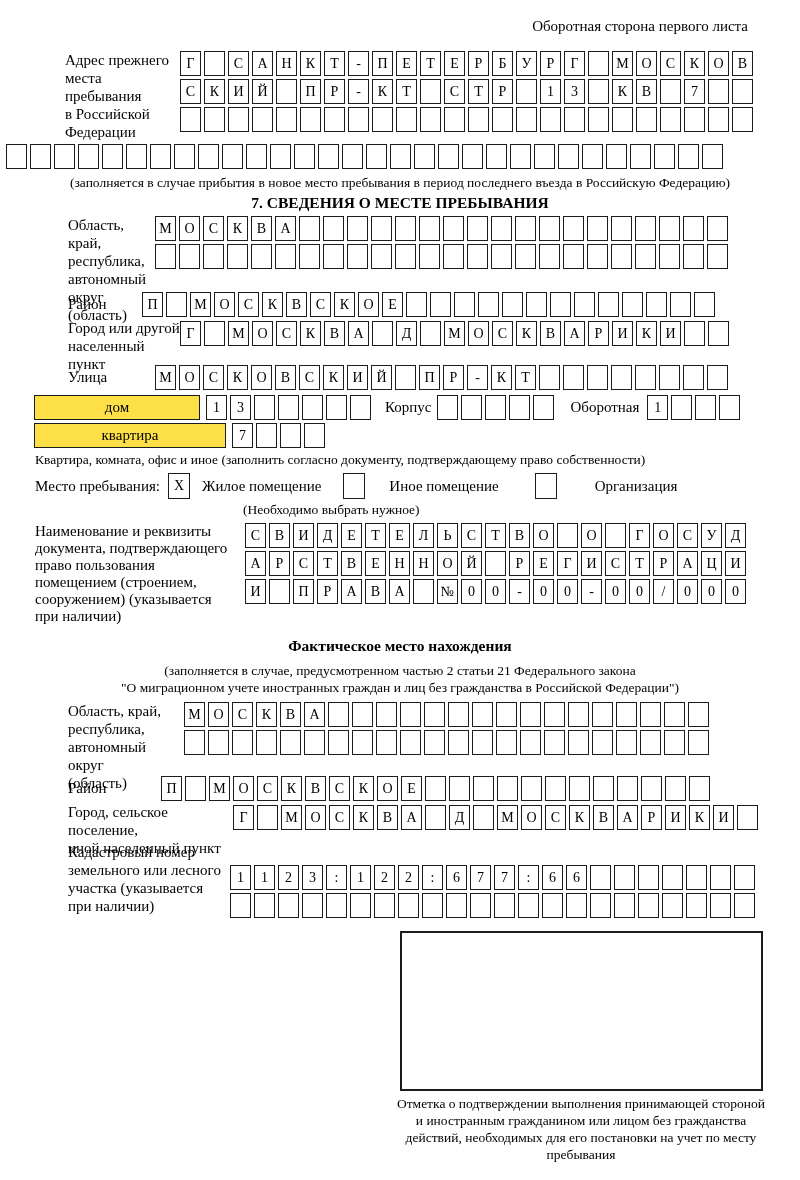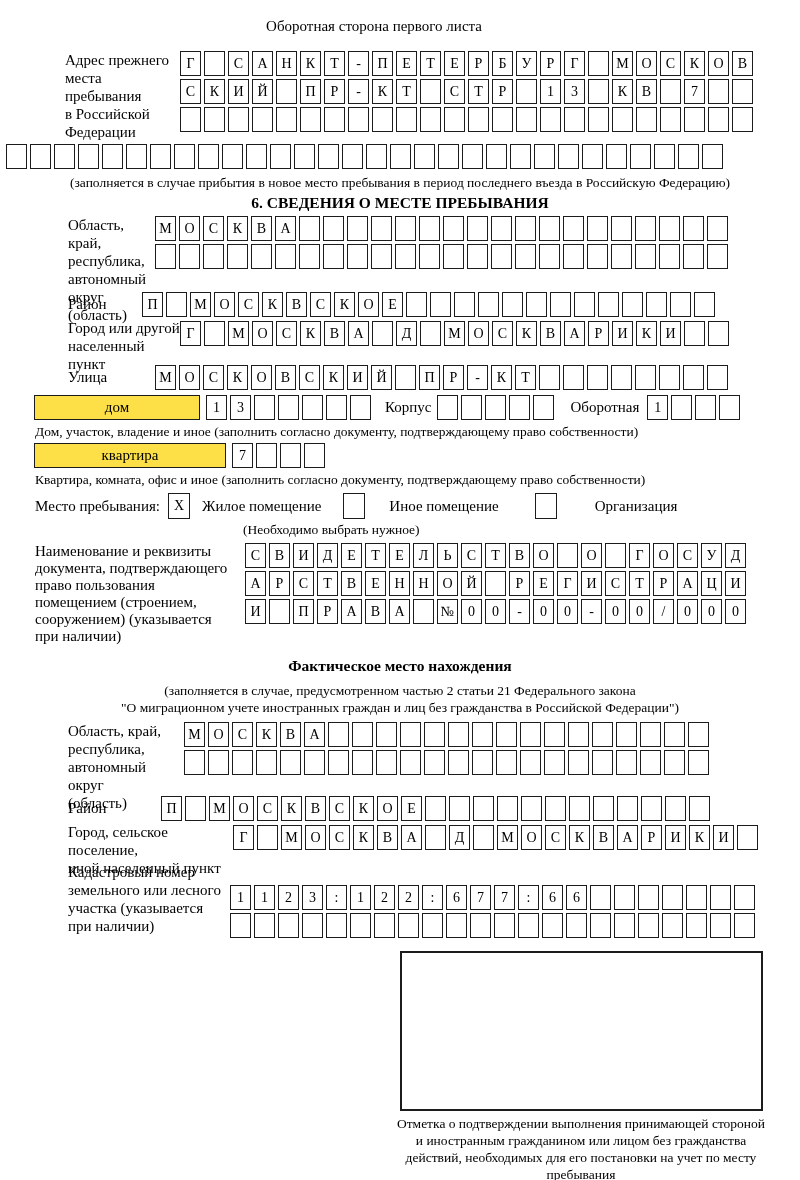--- a/index.html
+++ b/index.html
@@ -1,20 +1,20 @@
 <!DOCTYPE html>
 <html><head>
 <meta charset="utf-8">
 <style>
   html,body{margin:0;padding:0;background:#fff;}
   .page{
     position:relative;width:800px;height:1180px;background:#fff;color:#000;
     font-family:"Liberation Serif","DejaVu Serif",serif;overflow:hidden;
   }
-  .hdr-note{margin:18px 52px 0 0;text-align:center;font-size:15px;}
+  .hdr-note{margin:18px 52px 0 0;text-align:right;font-size:15px;}
   .frow{display:flex;align-items:flex-start;}
   .flabel{font-size:15px;line-height:18px;white-space:pre-line;flex-shrink:0;}
   .rows{display:flex;flex-direction:column;gap:3px;}
   .boxrow{display:flex;gap:3px;flex-wrap:nowrap;}
   .cbox{
     width:21px;height:25px;flex:0 0 21px;border:1.5px solid #1c1c1c;box-sizing:border-box;
     display:flex;align-items:center;justify-content:center;
     font-size:14px;background:#fff;
   }
   .widebox{
@@ -148,21 +148,21 @@
       <div class="cbox"></div>
       <div class="cbox"></div>
       <div class="cbox"></div>
       <div class="cbox"></div>
       <div class="cbox"></div>
       <div class="cbox"></div>
       <div class="cbox"></div>
     </div>
   <div class="caption center" style="margin-top:5px;">(заполняется в случае прибытия в новое место пребывания в период последнего въезда в Российскую Федерацию)</div>
 
-  <div class="sec-title" style="margin-top:3px;">6. СВЕДЕНИЯ О МЕСТЕ ПРЕБЫВАНИЯ</div>
+  <div class="sec-title" style="margin-top:3px;">7. СВЕДЕНИЯ О МЕСТЕ ПРЕБЫВАНИЯ</div>
 
   <div class="frow" style="margin:4px 0 0 68px;height:74px;">
     <div class="flabel" style="width:87px;">Область, край,
 республика,
 автономный
 округ (область)</div>
     <div class="rows">
       <div class="boxrow">
           <div class="cbox">М</div>
           <div class="cbox">О</div>
@@ -328,21 +328,20 @@
         <div class="cbox"></div>
       </div>
     <div class="inline-lbl" style="margin-left:16px;">Оборотная</div>
     <div class="boxrow" style="margin-left:8px;">
         <div class="cbox">1</div>
         <div class="cbox"></div>
         <div class="cbox"></div>
         <div class="cbox"></div>
       </div>
   </div>
-  <div class="caption" style="margin:3px 0 0 35px;">Дом, участок, владение и иное (заполнить согласно документу, подтверждающему право собственности)</div>
 
   <div class="frow" style="margin:3px 0 0 34px;align-items:center;">
     <div class="widebox" style="width:192px;">квартира</div>
     <div class="boxrow" style="margin-left:6px;">
         <div class="cbox">7</div>
         <div class="cbox"></div>
         <div class="cbox"></div>
         <div class="cbox"></div>
       </div>
   </div>

